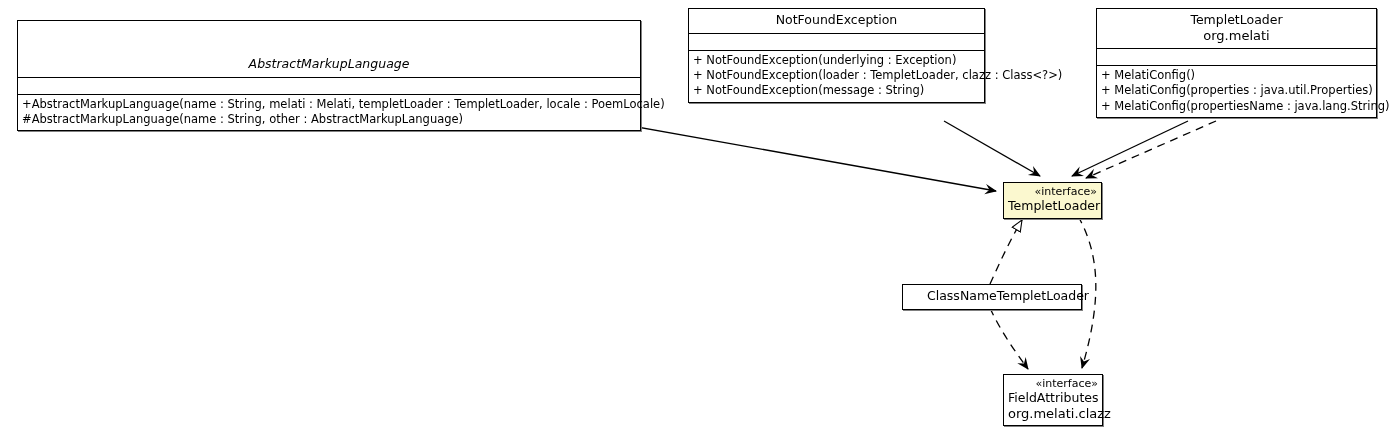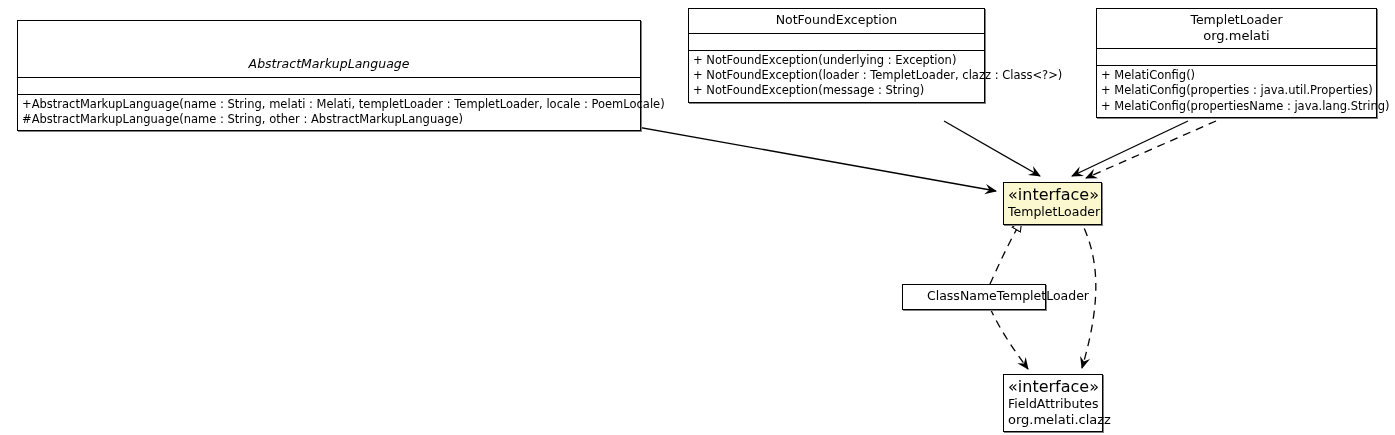--- a/index.html
+++ b/index.html
@@ -45,21 +45,21 @@
   }
   .cls-name {
     font-size: 12.5px;
     white-space: nowrap;
   }
   .cls-name.italic {
     font-style: italic;
     margin-top: 32px;
   }
   .cls-stereotype {
-    font-size: 16px;
+    font-size: 11px;
     white-space: nowrap;
     text-align: right;
   }
   .cls-package {
     font-size: 13px;
     white-space: nowrap;
   }
   .cls-divider {
     border-top: 1px solid #000000;
     height: 0;
@@ -77,21 +77,21 @@
     font-size: 11.5px;
     line-height: 1.33;
     white-space: nowrap;
   }
 
   
   #box-abstractmarkuplanguage { left: 17px;   top: 20px;  width: 624px; }
   #box-notfoundexception      { left: 688px;  top: 8px;   width: 297px; }
   #box-melaticonfig           { left: 1096px; top: 8px;   width: 281px; }
   #box-templetloader          { left: 1003px; top: 182px; width: 99px;  }
-  #box-classnametempletloader { left: 902px;  top: 284px; width: 144px; padding-left: 20px; }
+  #box-classnametempletloader { left: 902px;  top: 284px; width: 180px; padding-left: 20px; }
   #box-fieldattributes        { left: 1003px; top: 374px; width: 100px; }
 
   #box-templetloader .cls-header,
   #box-fieldattributes .cls-header {
     padding: 3px 4px 4px 4px;
   }
 </style>
 </head>
 <body>
 

